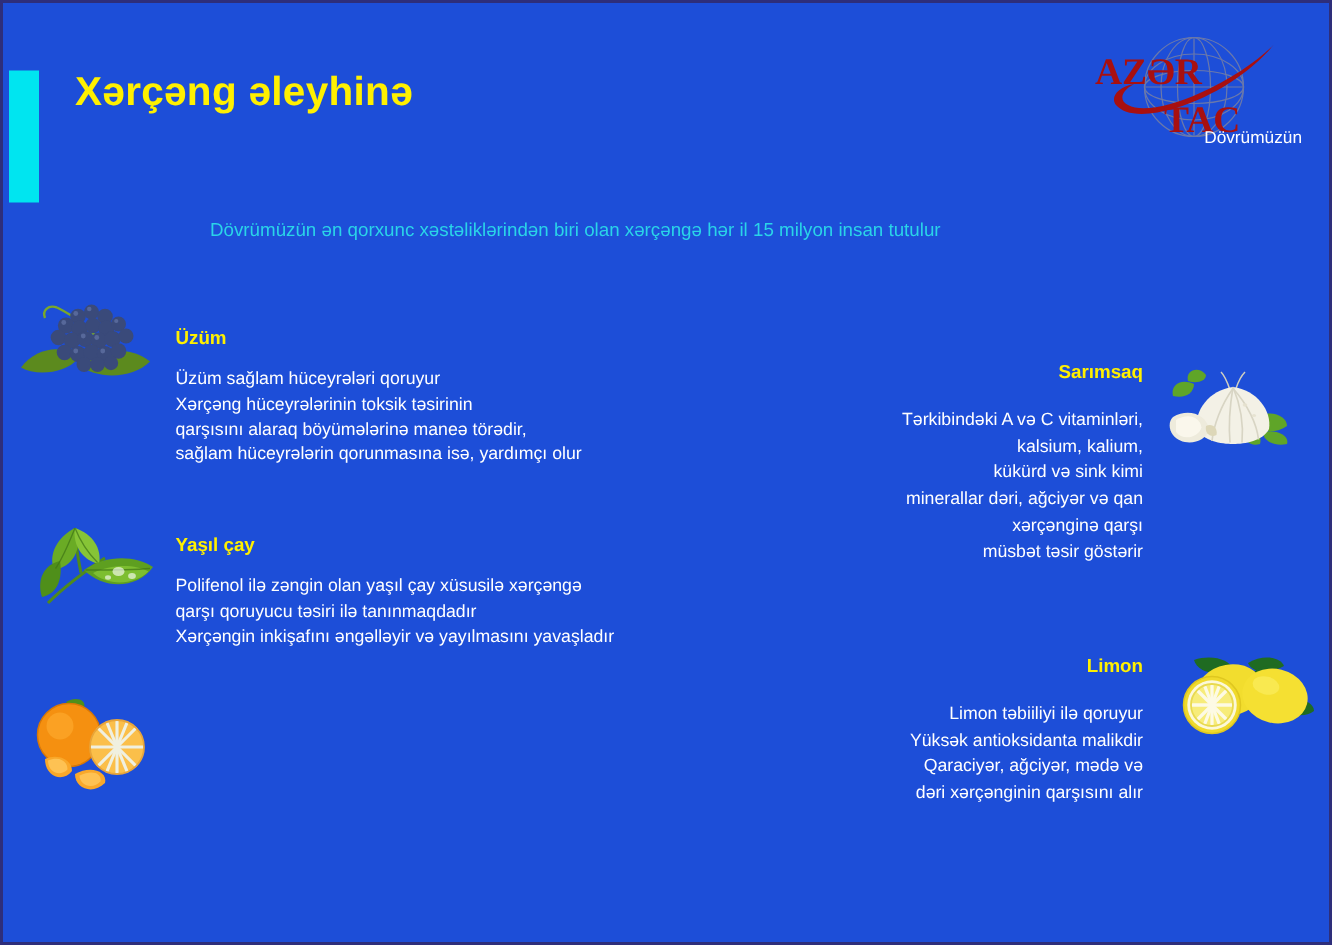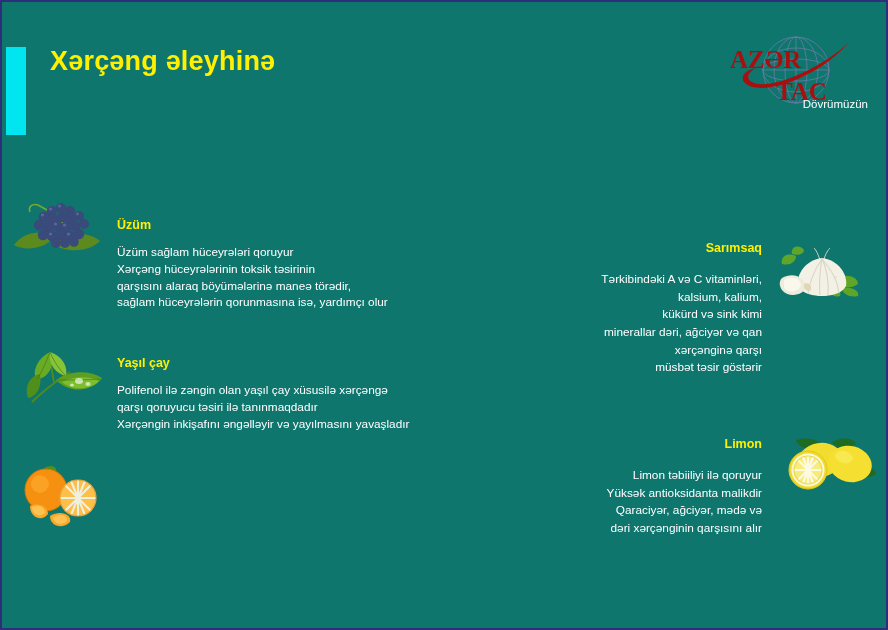--- a/index.html
+++ b/index.html
@@ -7,21 +7,21 @@
     padding: 0;
     background: #0a0a1e;
   }
   body {
     font-family: "Liberation Sans", sans-serif;
   }
   #poster {
     position: relative;
     width: 888px;
     height: 630px;
-    background: #0f766e;
+    background: #1d4ed8;
     box-sizing: border-box;
     border: 2px solid #2e2e7a;
     overflow: hidden;
   }
 
   
   .accent-bar {
     position: absolute;
     left: 4px;
     top: 45px;
@@ -55,21 +55,21 @@
     top: 144px;
     font-size: 12.5px;
     color: #2ad4e8;
     white-space: nowrap;
   }
 
   
   .logo-wrap {
     position: absolute;
     left: 712px;
-    top: 30px;
+    top: 18px;
     width: 160px;
     height: 86px;
   }
   .logo-svg { display: block; }
   .logo-caption {
     position: absolute;
     right: 6px;
     top: 66px;
     font-size: 11.5px;
     color: #ffffff;
@@ -115,20 +115,21 @@
   .produce svg { display: block; width: 100%; height: 100%; }
 </style>
 </head>
 <body>
 
 <div id="poster">
 
   <div class="accent-bar"></div>
 
   <div class="title-yellow">Xərçəng əleyhinə</div>
+  <div class="subtitle">Dövrümüzün ən qorxunc xəstəliklərindən biri olan xərçəngə hər il 15 milyon insan tutulur</div>
 
   <div class="logo-wrap">
     <svg class="logo-svg" viewBox="0 0 160 86">
       <g stroke="#6f7ba8" stroke-width="0.8" fill="none" opacity="0.95">
         <circle cx="82" cy="38" r="33"></circle>
         <ellipse cx="82" cy="38" rx="11" ry="33"></ellipse>
         <ellipse cx="82" cy="38" rx="22" ry="33"></ellipse>
         <line x1="82" y1="5" x2="82" y2="71"></line>
         <line x1="49" y1="38" x2="115" y2="38"></line>
         <ellipse cx="82" cy="38" rx="33" ry="11"></ellipse>

